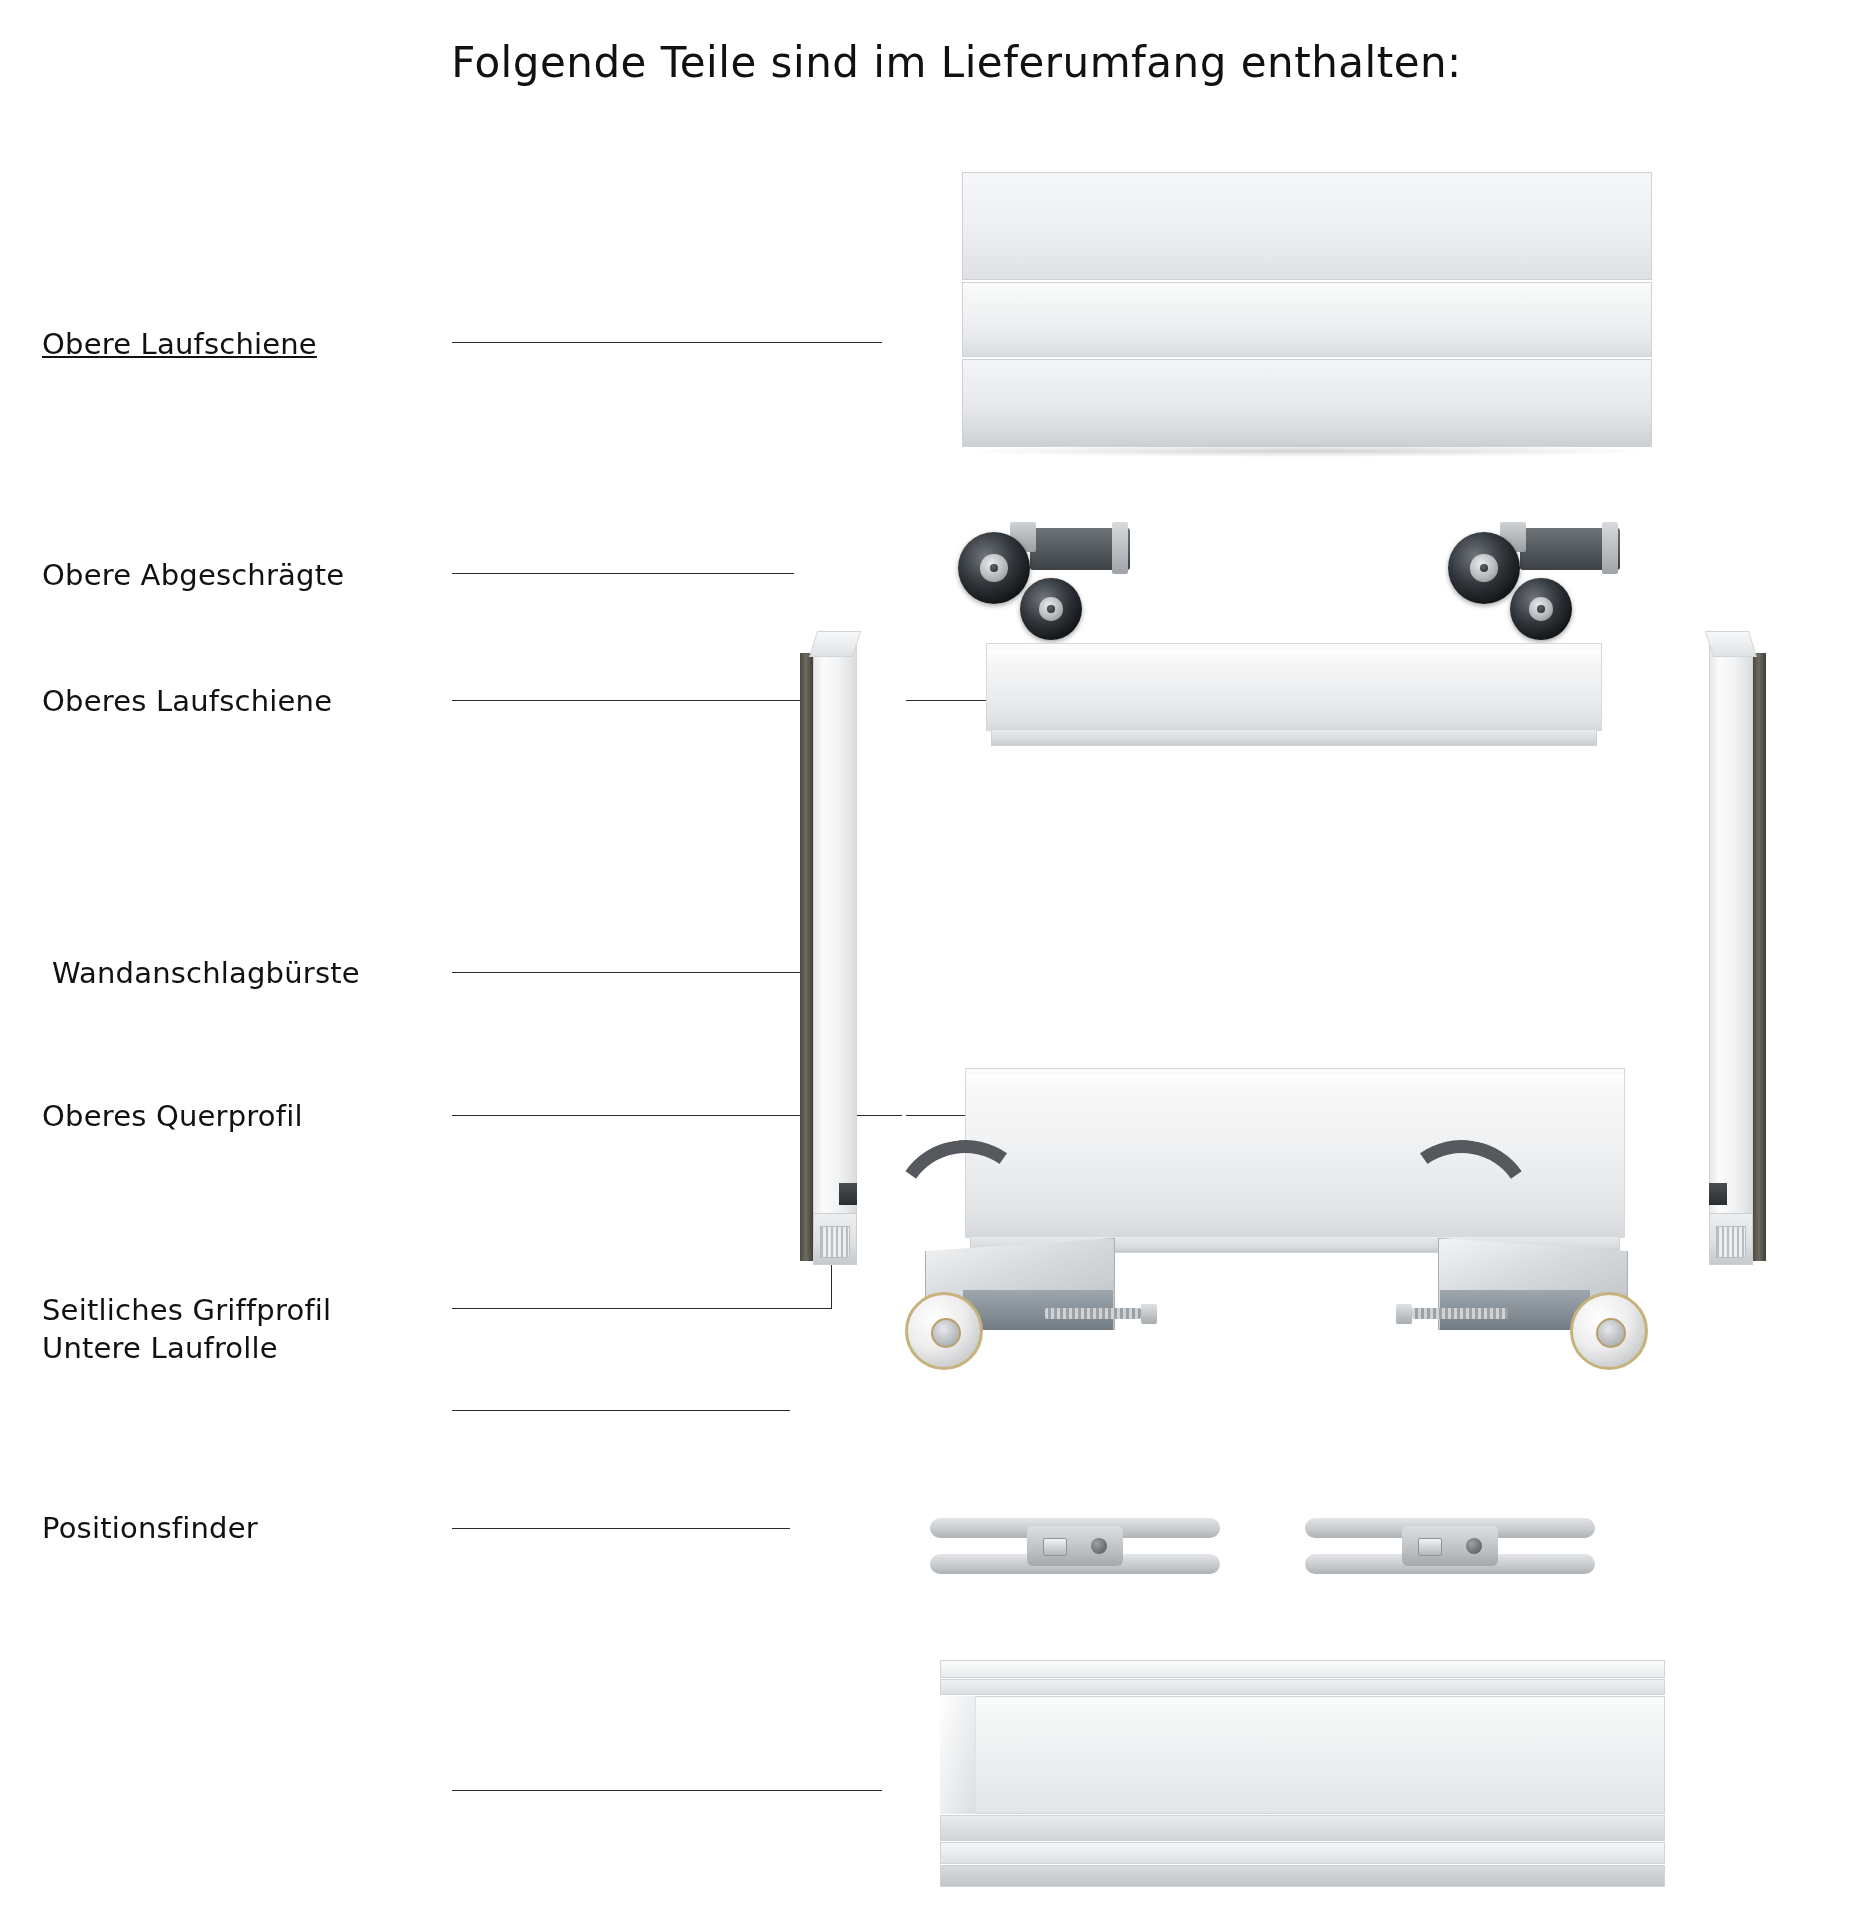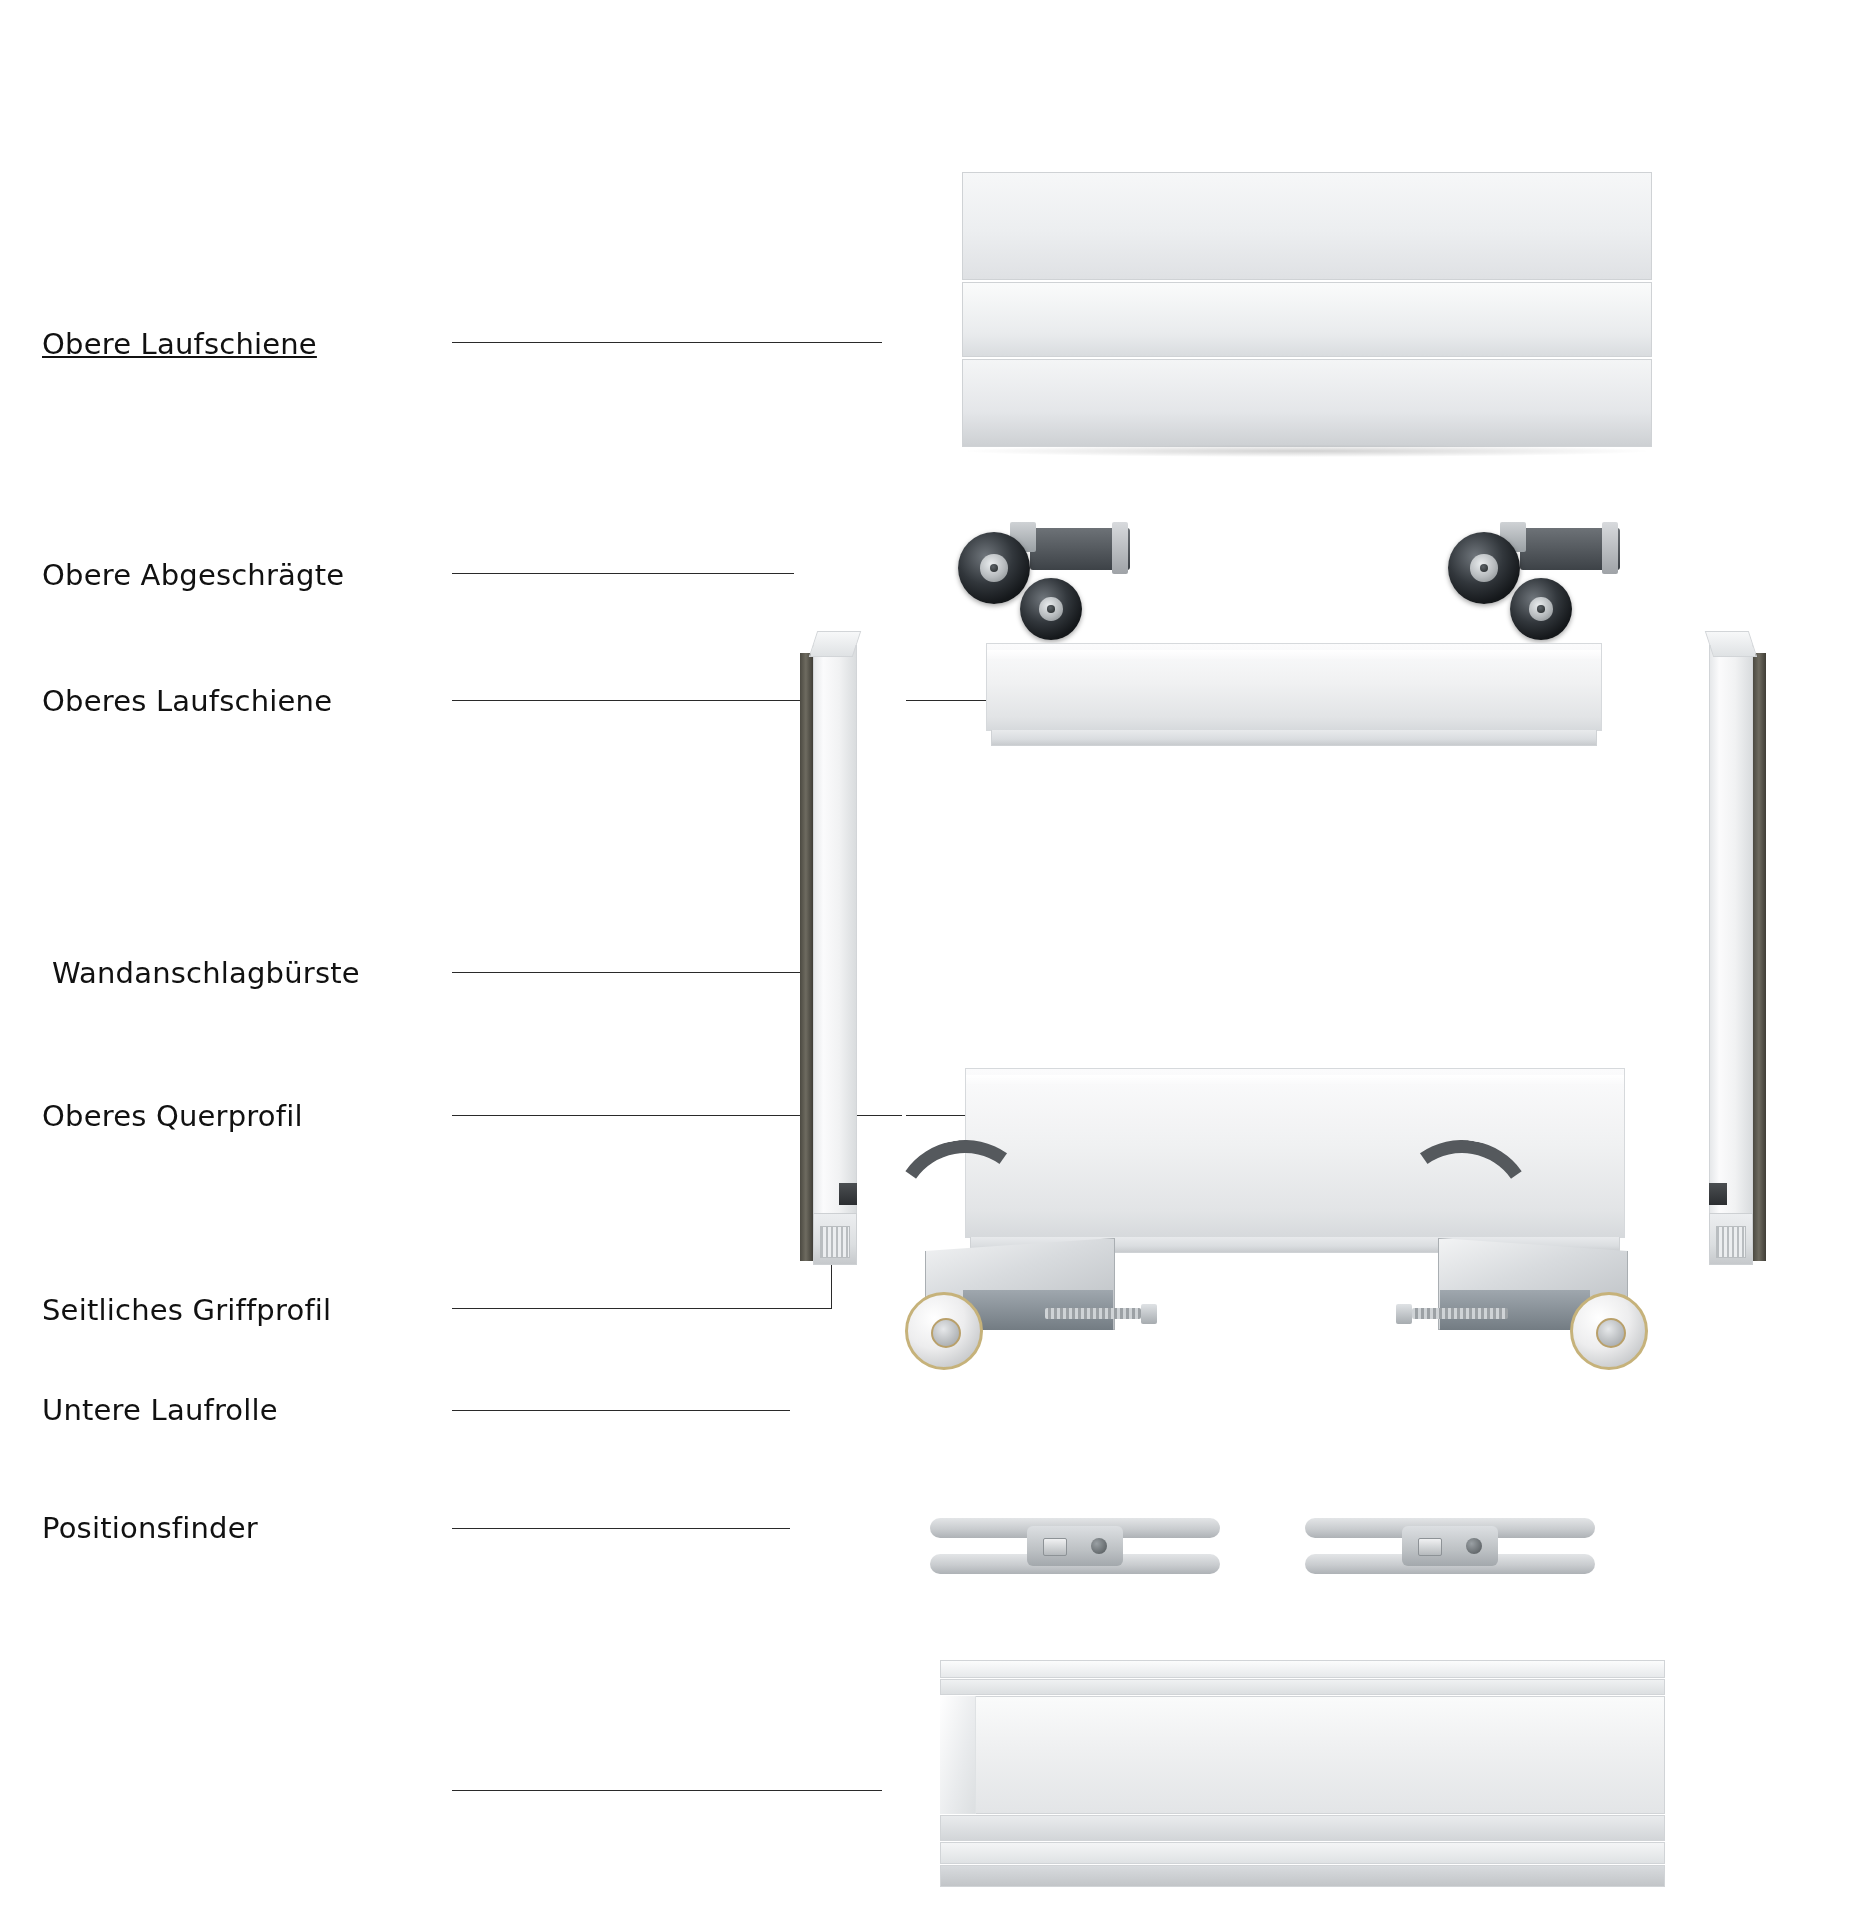--- a/index.html
+++ b/index.html
@@ -315,28 +315,29 @@
     background: linear-gradient(105deg, #ffffff 0%, #e9ebed 60%, #dcdfe1 100%);
     border-right: 1px solid #dfe2e4;
     box-sizing: border-box;
   }
 </style>
 </head>
 <body>
 
 <div id="stage">
 
+  <div class="title">Folgende Teile sind im Lieferumfang enthalten:</div>
 
   <div class="label" style="left:42px; top:326px;text-decoration:underline;">Obere Laufschiene</div>
   <div class="label" style="left:42px; top:557px;">Obere Abgeschrägte</div>
   <div class="label" style="left:42px; top:683px;">Oberes Laufschiene</div>
   <div class="label" style="left:52px; top:955px;">Wandanschlagbürste</div>
   <div class="label" style="left:42px; top:1098px;">Oberes Querprofil</div>
   <div class="label" style="left:42px; top:1292px;">Seitliches Griffprofil</div>
-  <div class="label" style="left:42px; top:1392px;text-align:center;">Untere Laufrolle</div>
+  <div class="label" style="left:42px; top:1330px;text-align:center;">Untere Laufrolle</div>
   <div class="label" style="left:42px; top:1510px;">Positionsfinder</div>
 
   <div class="leader" style="left:452px; top:342px; width:430px;"></div>
   <div class="leader" style="left:452px; top:573px; width:342px;"></div>
   <div class="leader" style="left:452px; top:700px; width:352px;"></div>
   <div class="leader" style="left:906px; top:700px; width:92px;"></div>
   <div class="leader" style="left:452px; top:972px; width:358px;"></div>
   <div class="leader" style="left:452px; top:1115px; width:450px;"></div>
   <div class="leader" style="left:906px; top:1115px; width:92px;"></div>
   <div class="leader" style="left:452px; top:1308px; width:380px;"></div>

